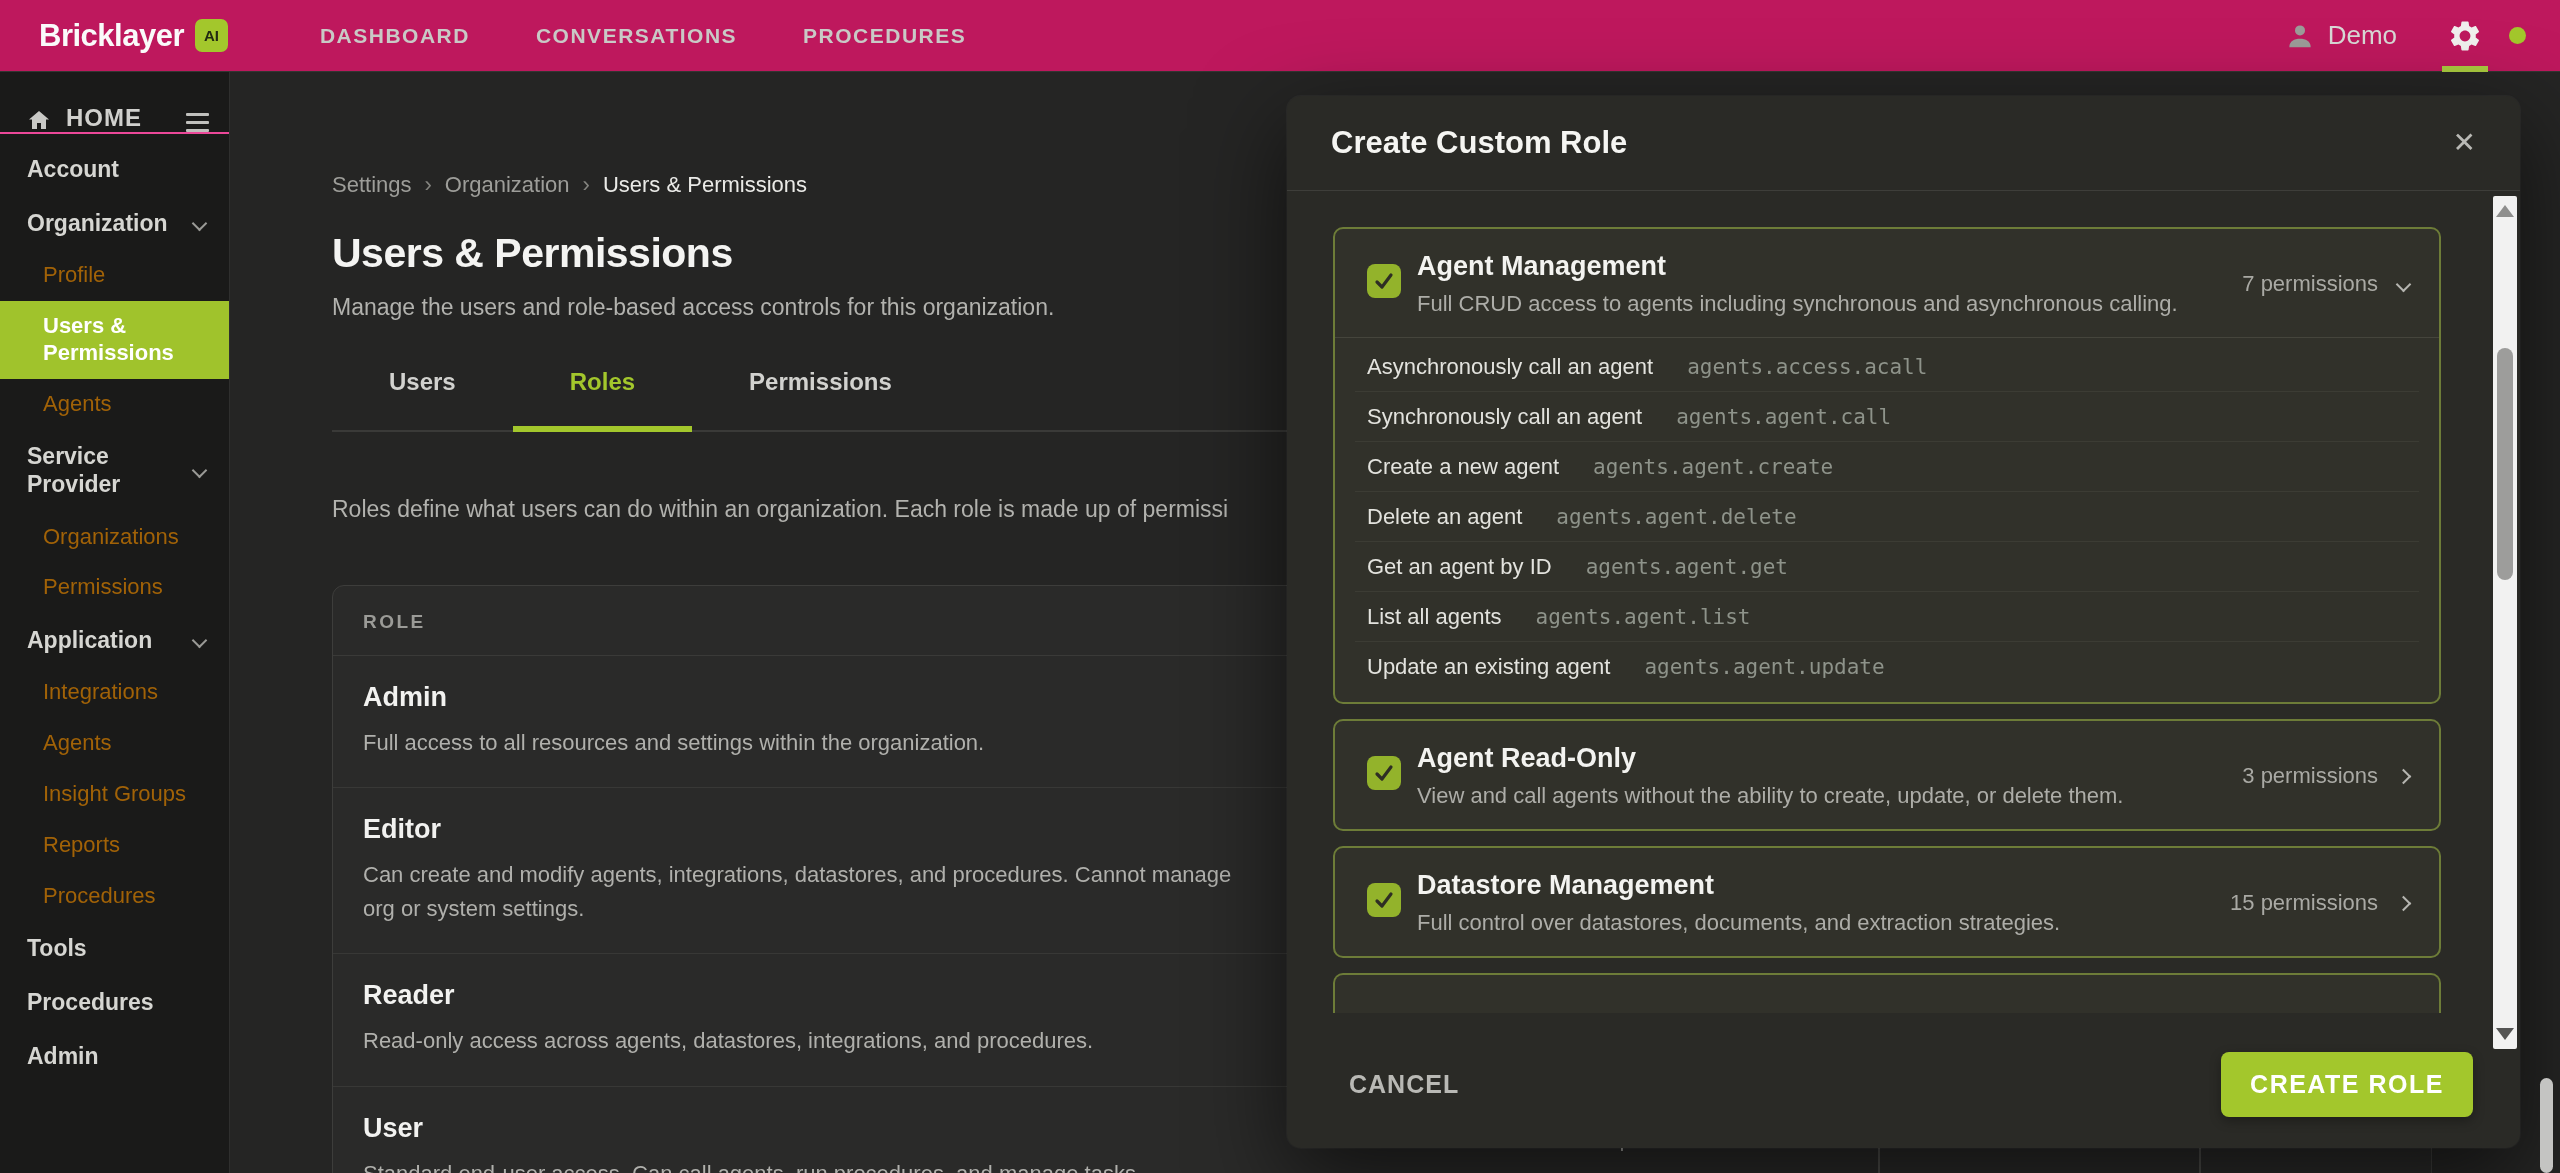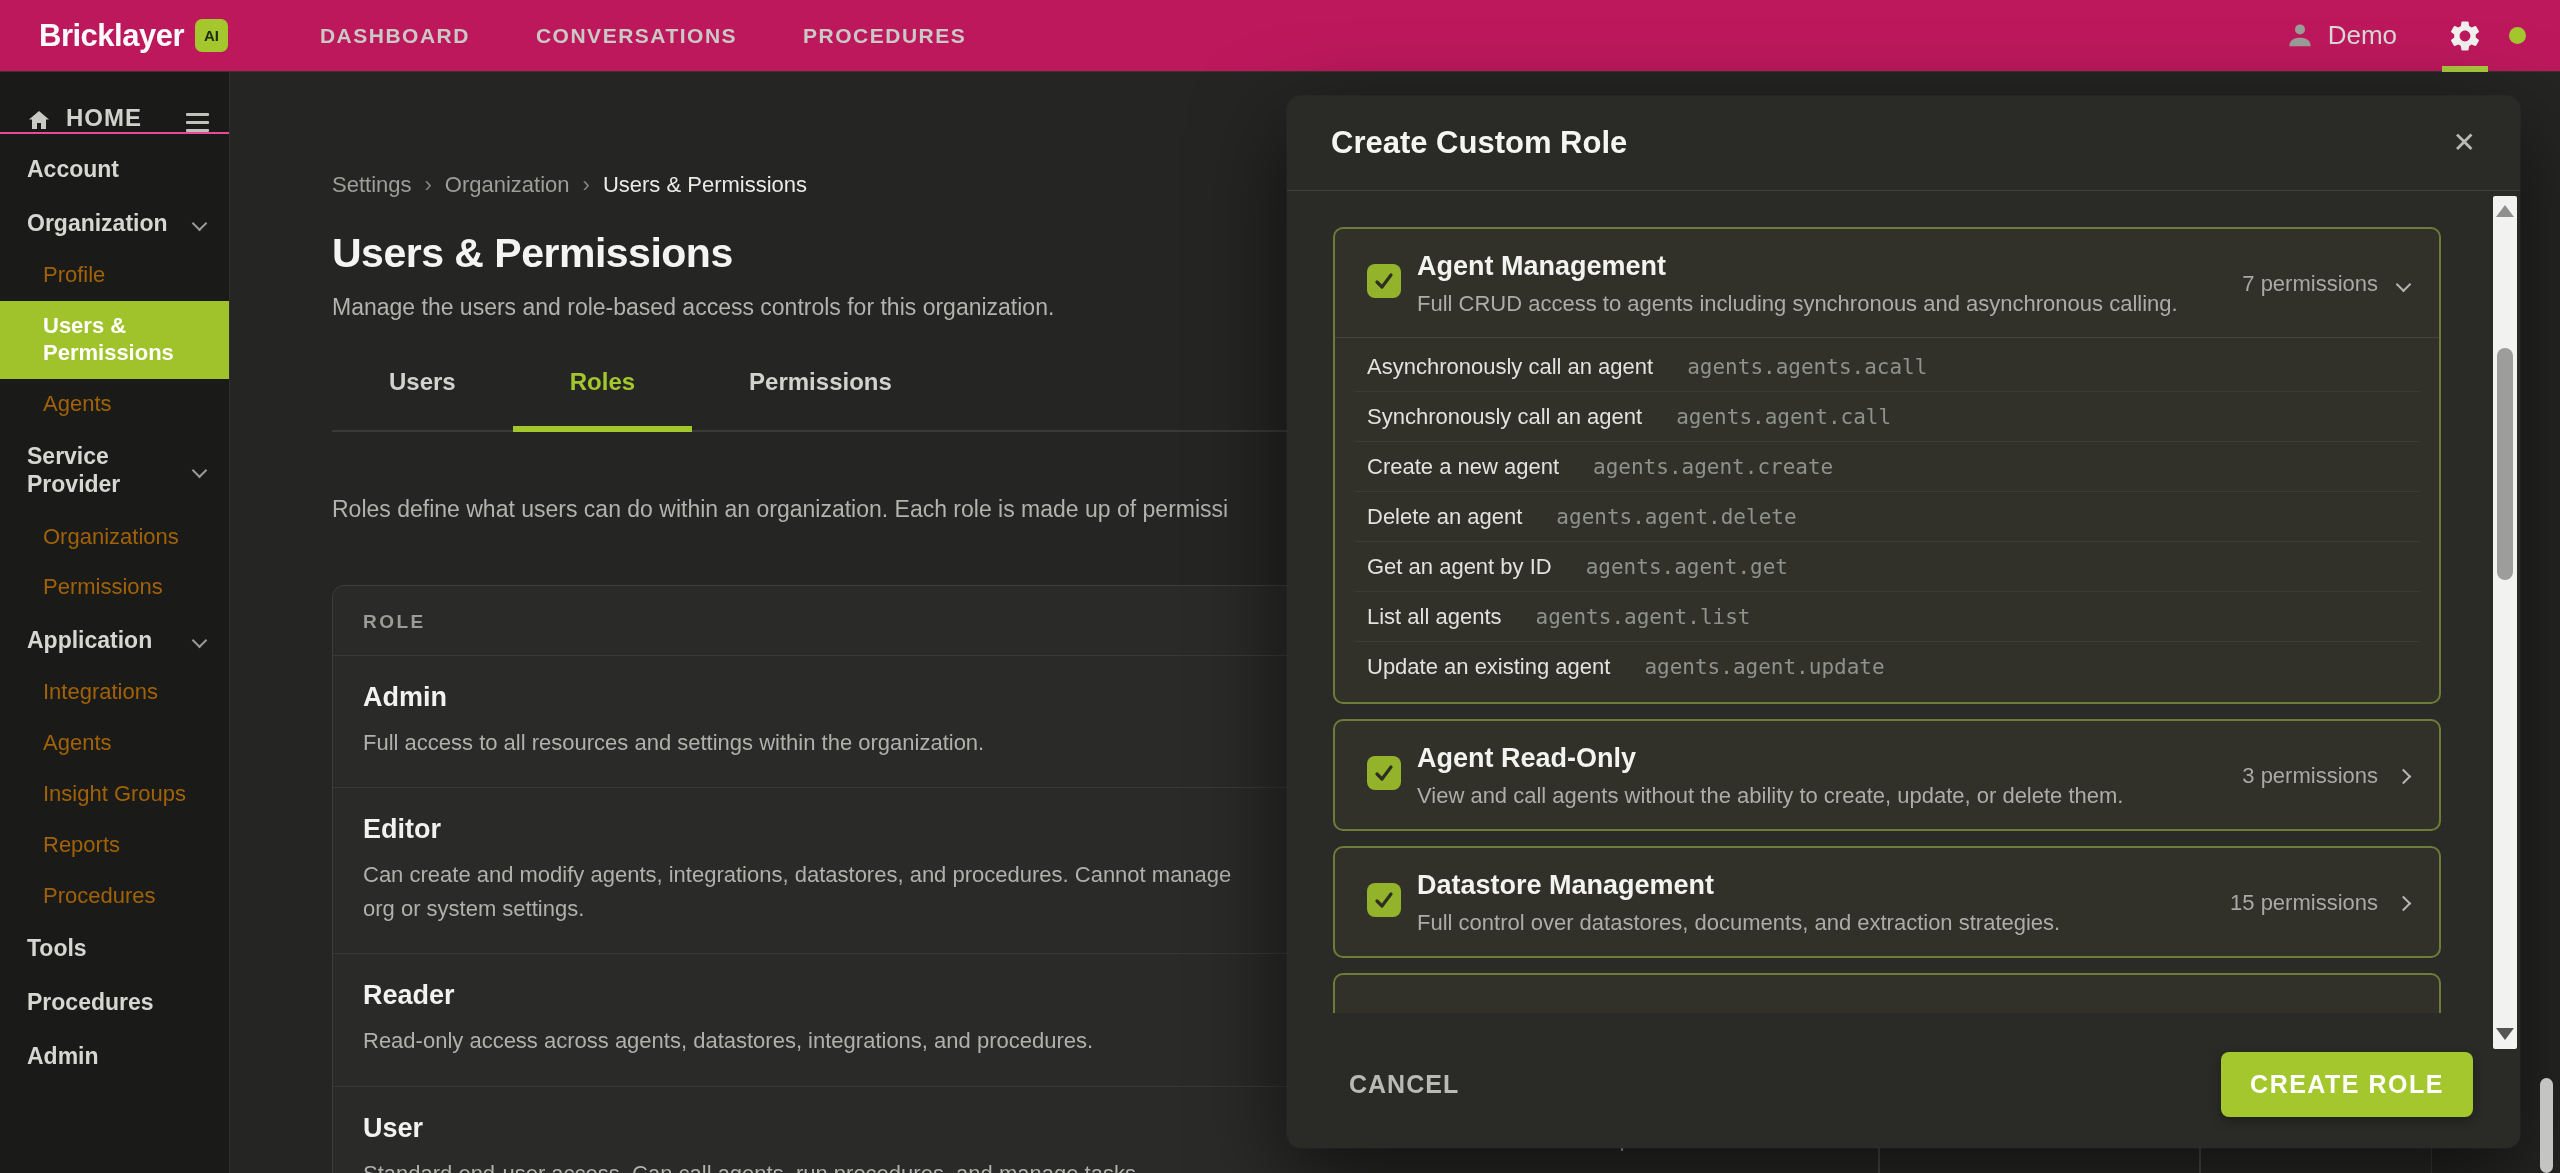--- a/index.html
+++ b/index.html
@@ -9,21 +9,21 @@
   
   .topbar { position: absolute; top: 0; left: 0; width: 100%; height: 72px; background: #be185d;
             border-bottom: 1px solid #343432; display: flex; align-items: center; z-index: 15; }
   .brand { display: flex; align-items: center; margin-left: 39px; gap: 11px; cursor: pointer; }
   .brand-name { font-size: 31px; font-weight: bold; color: #fafafa; letter-spacing: -0.5px; }
   .brand-badge { width: 33px; height: 33px; background: #a3c72c; border-radius: 7px; color: #222a12;
                  display: flex; align-items: center; justify-content: center; font-weight: bold; font-size: 15px; }
   .main-nav { display: flex; margin-left: 92px; gap: 66px; }
   .nav-item { font-size: 21px; font-weight: bold; letter-spacing: 1.5px; color: #c9c9c6; cursor: pointer; }
   .top-right { margin-left: auto; display: flex; align-items: center; margin-right: 34px; }
-  .user-chip { display: flex; align-items: flex-start; gap: 13px; cursor: pointer; }
+  .user-chip { display: flex; align-items: flex-end; gap: 13px; cursor: pointer; }
   .user-name { font-size: 26px; color: #d8d8d5; }
   .gear-wrap { position: relative; margin-left: 50px; height: 72px; display: flex; align-items: center; cursor: pointer; }
   .gear-underline { position: absolute; bottom: 0; left: 50%; transform: translateX(-50%); width: 46px; height: 6px; background: #a9cb3f; }
   .status-dot { width: 17px; height: 17px; border-radius: 50%; background: #a3c72c; margin-left: 26px; }
 
   
   .sidebar { position: absolute; top: 72px; left: 0; width: 230px; height: 1101px; background: #1a1a19;
              border-right: 1px solid #2f2f2e; z-index: 5; }
   .home-row { height: 62px; display: flex; align-items: flex-end; padding: 0 20px 0 27px;
               border-bottom: 2px solid #ec4899; cursor: pointer; }
@@ -276,21 +276,21 @@
             <div class="gdesc">Full CRUD access to agents including synchronous and asynchronous calling.</div>
           </span>
           <span class="gright">
             <span class="gcount">7 permissions</span>
             <span class="chev-down"></span>
           </span>
         </div>
         <div class="perm-list">
           <div class="perm-row">
             <span class="perm-label">Asynchronously call an agent</span>
-            <span class="perm-code">agents.agents.acall</span>
+            <span class="perm-code">agents.access.acall</span>
           </div>
           <div class="perm-row">
             <span class="perm-label">Synchronously call an agent</span>
             <span class="perm-code">agents.agent.call</span>
           </div>
           <div class="perm-row">
             <span class="perm-label">Create a new agent</span>
             <span class="perm-code">agents.agent.create</span>
           </div>
           <div class="perm-row">

